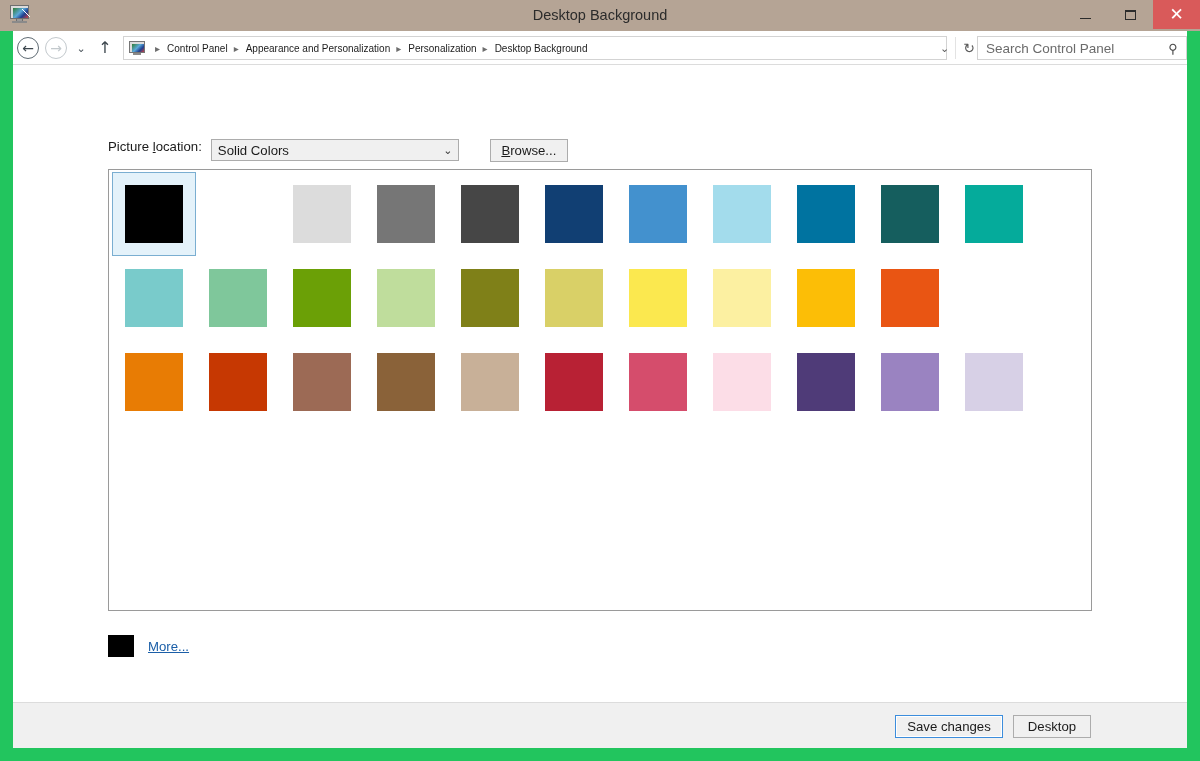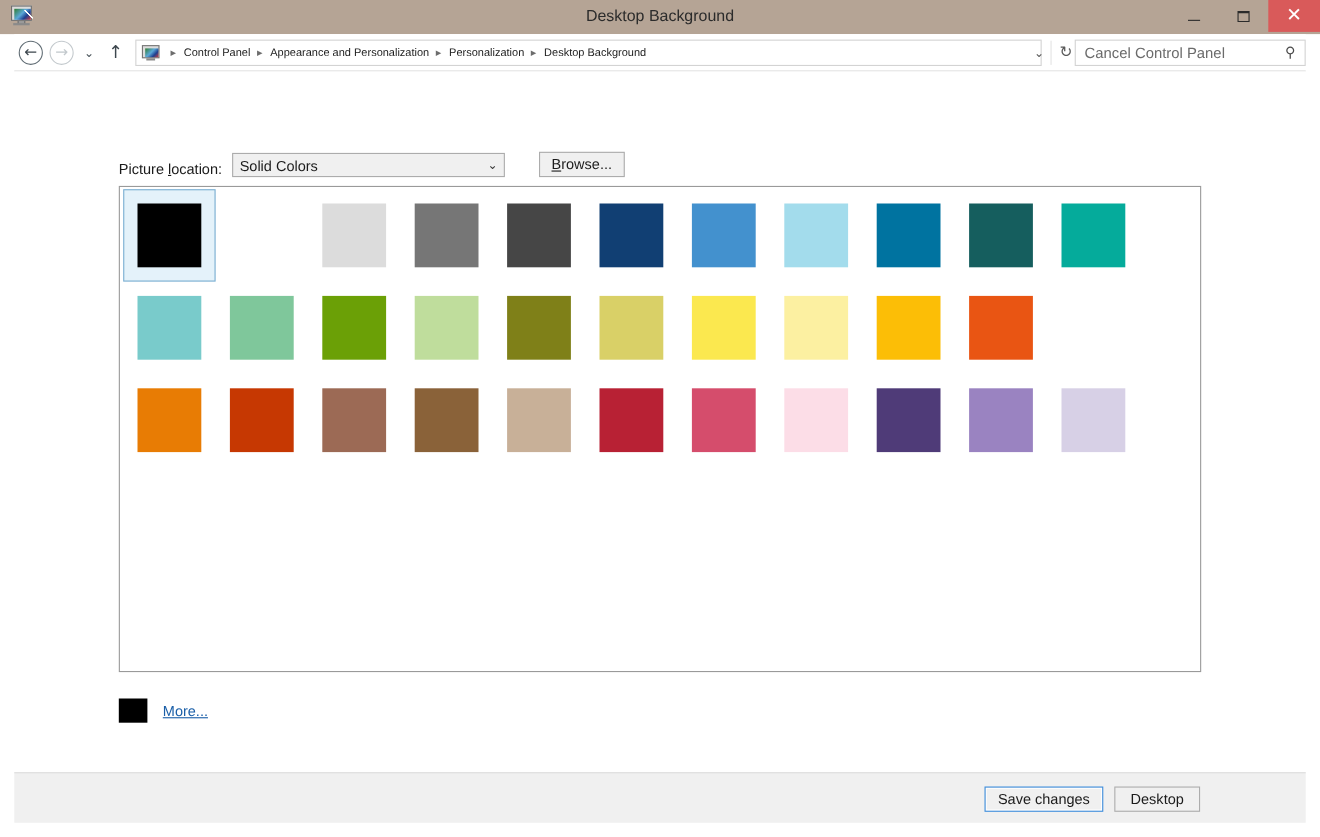--- a/index.html
+++ b/index.html
@@ -9,21 +9,21 @@
     font-family: "Liberation Sans", sans-serif;
     overflow: hidden;
   }
   body { background: #b5a495; }
 
   
   .window {
     position: absolute;
     left: 0; top: 0;
     width: 1200px; height: 761px;
-    background: #ffffff;
+    background: #22c55e;
     padding: 0;
   }
 
   
   .titlebar {
     position: absolute;
     left: 0; top: 0;
     width: 1200px; height: 31px;
     background: #b5a495;
   }
@@ -237,21 +237,21 @@
     position: absolute;
     left: 95px; top: 45px;
     font-size: 13.2px;
     color: #1b1b1b;
   }
 
   .loc-row {
     position: absolute;
     left: 95px; top: 74px;
     height: 22px;
-    display: flex; align-items: flex-end;
+    display: flex; align-items: flex-start;
   }
   .loc-label {
     font-size: 13.2px;
     color: #1b1b1b;
     margin-right: 9px;
   }
   .loc-label u { text-decoration: underline; }
   .combo {
     width: 248px; height: 22px;
     background: #f0f0f0;
@@ -412,21 +412,21 @@
     </div>
 
     <div class="addr-chev">
       <span>⌄</span>
     </div>
     <div class="addr-refresh">
       <span>↻</span>
     </div>
 
     <div class="searchbox">
-      <span class="search-ph">Cancel Control Panel</span>
+      <span class="search-ph">Search Control Panel</span>
       <span class="search-ico">⚲</span>
     </div>
   </div>
 
   <div class="content">
 
     <div class="loc-row">
       <span class="loc-label"><span>Picture </span><u>l</u><span>ocation:</span></span>
       <div class="combo">
         <span class="combo-val">Solid Colors</span>

